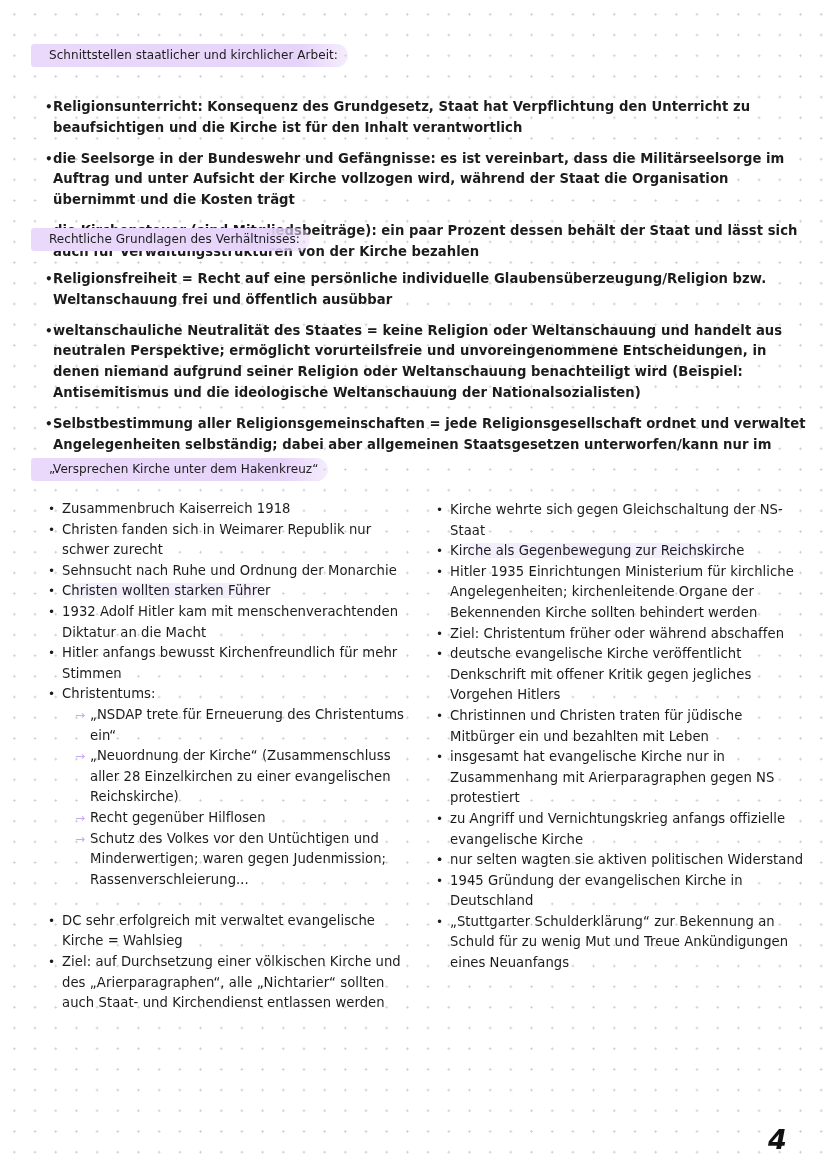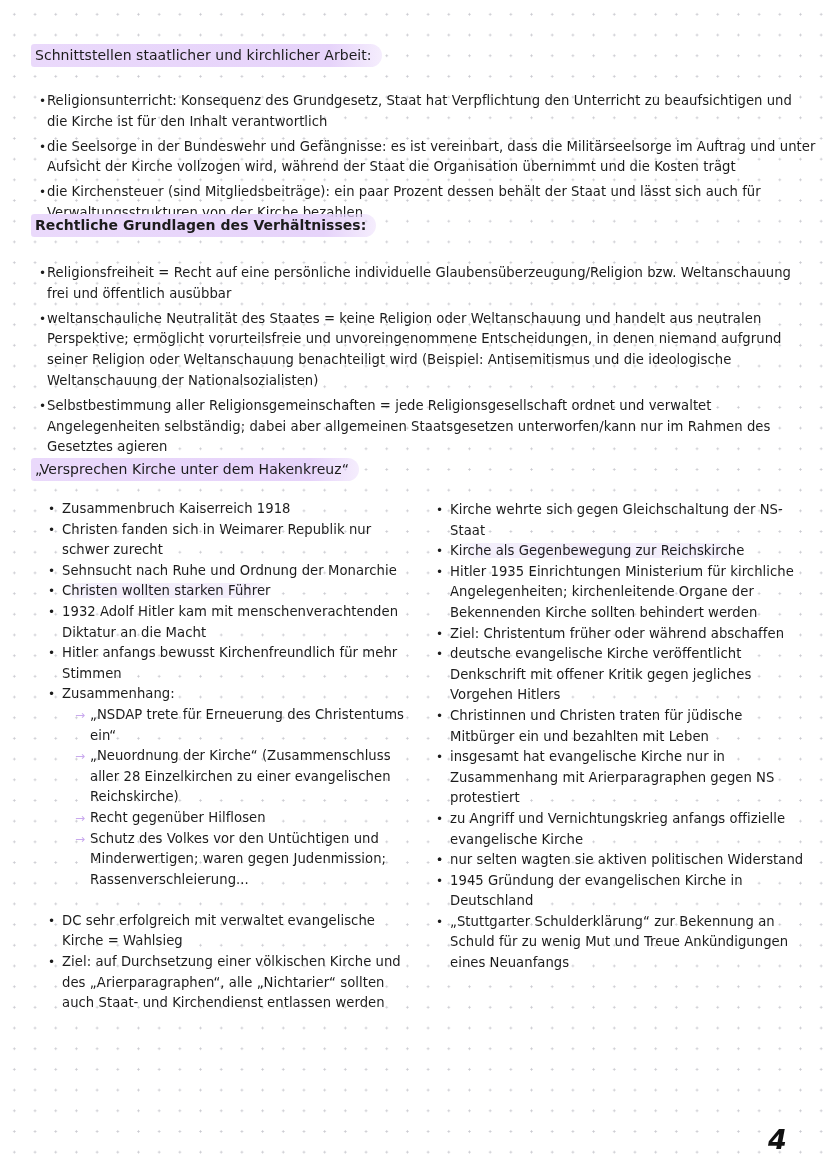--- a/index.html
+++ b/index.html
@@ -21,39 +21,40 @@
       letter-spacing: 0.05px;
     }
     .page {
       position: absolute;
       left: 0; top: 0;
       width: 828px; height: 1169px;
     }
     .heading {
       position: absolute;
       display: inline-block;
-      padding: 2px 10px 3px 4px;
-      font-size: 14px;
+      padding: 2px 10px 3px 18px;
+      font-size: 12px;
       line-height: 18px;
       background: linear-gradient(90deg, #ead9fb 0%, #e6d3fa 85%, rgba(230,211,250,0.4) 100%);
       border-radius: 4px 14px 14px 4px;
       white-space: nowrap;
     }
     .full-block {
       position: absolute;
       left: 35px;
       width: 785px;
       line-height: 20.8px;
       font-size: 13.2px;
     }
     .full-item {
       position: relative;
       padding-left: 8px;
       text-indent: -8px;
-      margin: 4px;
+      margin: 10px;
+      font-weight: bold;
     }
     .full-item .b {
       display: inline-block;
       width: 8px;
       text-indent: 0;
       font-size: 12px;
     }
     .col {
       position: absolute;
       line-height: 20.6px;
@@ -107,38 +108,38 @@
 <div class="page">
 
   <div class="heading" style="left:31px; top:44px;">Schnittstellen staatlicher und kirchlicher Arbeit:</div>
 
   <div class="full-block" style="top:87px;">
     <p class="full-item"><span class="b">•</span><span>Religionsunterricht: Konsequenz des Grundgesetz, Staat hat Verpflichtung den Unterricht zu beaufsichtigen und die Kirche ist für den Inhalt verantwortlich</span></p>
     <p class="full-item"><span class="b">•</span><span>die Seelsorge in der Bundeswehr und Gefängnisse:  es ist vereinbart, dass die Militärseelsorge im Auftrag und unter Aufsicht der Kirche vollzogen wird, während der Staat die Organisation übernimmt und die Kosten trägt</span></p>
     <p class="full-item"><span class="b">•</span><span>die Kirchensteuer (sind Mitgliedsbeiträge): ein paar Prozent dessen behält der Staat und lässt sich auch für Verwaltungsstrukturen von der Kirche bezahlen</span></p>
   </div>
 
-  <div class="heading" style="left:31px; top:214px;font-weight:bold;">Rechtliche Grundlagen des Verhältnisses:</div>
+  <div class="heading" style="left:31px; top:228px;">Rechtliche Grundlagen des Verhältnisses:</div>
 
   <div class="full-block" style="top:259px;">
     <p class="full-item"><span class="b">•</span><span>Religionsfreiheit = Recht auf eine persönliche individuelle Glaubensüberzeugung/Religion bzw. Weltanschauung frei und öffentlich ausübbar</span></p>
     <p class="full-item"><span class="b">•</span><span>weltanschauliche Neutralität des Staates = keine Religion oder Weltanschauung und handelt aus neutralen Perspektive; ermöglicht vorurteilsfreie und unvoreingenommene Entscheidungen, in denen niemand aufgrund seiner Religion oder Weltanschauung benachteiligt wird (Beispiel: Antisemitismus und die ideologische Weltanschauung der Nationalsozialisten)</span></p>
     <p class="full-item"><span class="b">•</span><span>Selbstbestimmung aller Religionsgemeinschaften = jede Religionsgesellschaft ordnet und verwaltet Angelegenheiten selbständig; dabei aber allgemeinen Staatsgesetzen unterworfen/kann nur im Rahmen des Gesetztes agieren</span></p>
   </div>
 
   <div class="heading" style="left:31px; top:458px;">„Versprechen Kirche unter dem Hakenkreuz“</div>
 
   <div class="col col-left">
     <p class="li"><span class="dot">•</span><span>Zusammenbruch Kaiserreich 1918</span></p>
     <p class="li"><span class="dot">•</span><span>Christen fanden sich in Weimarer Republik nur schwer zurecht</span></p>
     <p class="li"><span class="dot">•</span><span>Sehnsucht nach Ruhe und Ordnung der Monarchie</span></p>
     <p class="li"><span class="dot">•</span><span class="hl">Christen wollten starken Führer</span></p>
     <p class="li"><span class="dot">•</span><span>1932 Adolf Hitler kam mit menschenverachtenden Diktatur an die Macht</span></p>
     <p class="li"><span class="dot">•</span><span>Hitler anfangs bewusst Kirchenfreundlich für mehr Stimmen</span></p>
-    <p class="li"><span class="dot">•</span><span>Zusammenhang:</span></p>
+    <p class="li"><span class="dot">•</span><span>Christentums:</span></p>
 
     <p class="sub"><span class="arrow">→</span><span>„NSDAP trete für Erneuerung des Christentums ein“</span></p>
     <p class="sub"><span class="arrow">→</span><span> „Neuordnung der Kirche“ (Zusammenschluss aller 28 Einzelkirchen zu einer evangelischen Reichskirche)</span></p>
     <p class="sub"><span class="arrow">→</span><span>Recht gegenüber Hilflosen</span></p>
     <p class="sub"><span class="arrow">→</span><span>Schutz des Volkes vor den Untüchtigen und Minderwertigen; waren gegen Judenmission; Rassenverschleierung...</span></p>
 
     <div class="spacer"></div>
 
     <p class="li"><span class="dot">•</span><span>DC sehr erfolgreich mit verwaltet evangelische Kirche = Wahlsieg</span></p>
     <p class="li"><span class="dot">•</span><span>Ziel: auf Durchsetzung einer völkischen Kirche und des „Arierparagraphen“, alle „Nichtarier“ sollten auch Staat- und Kirchendienst entlassen werden</span></p>

